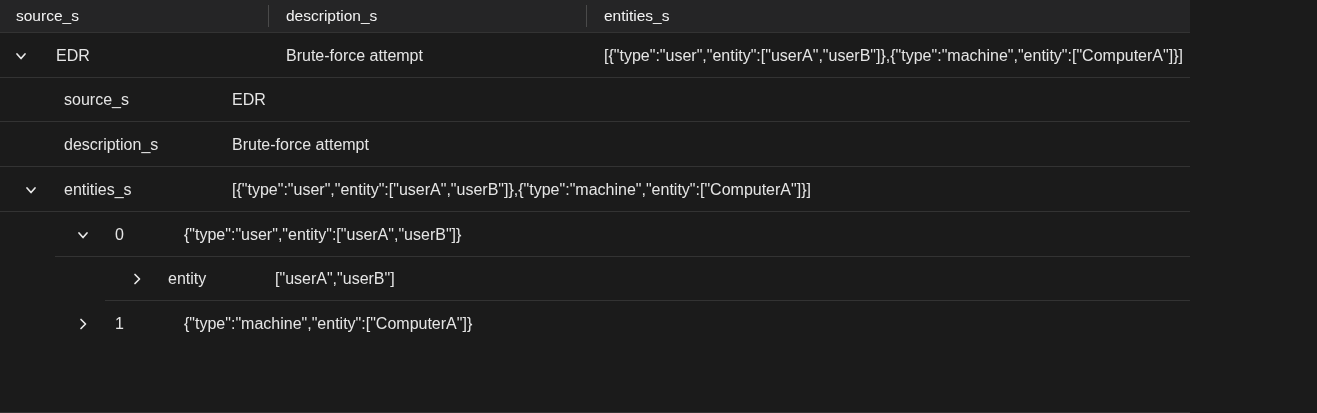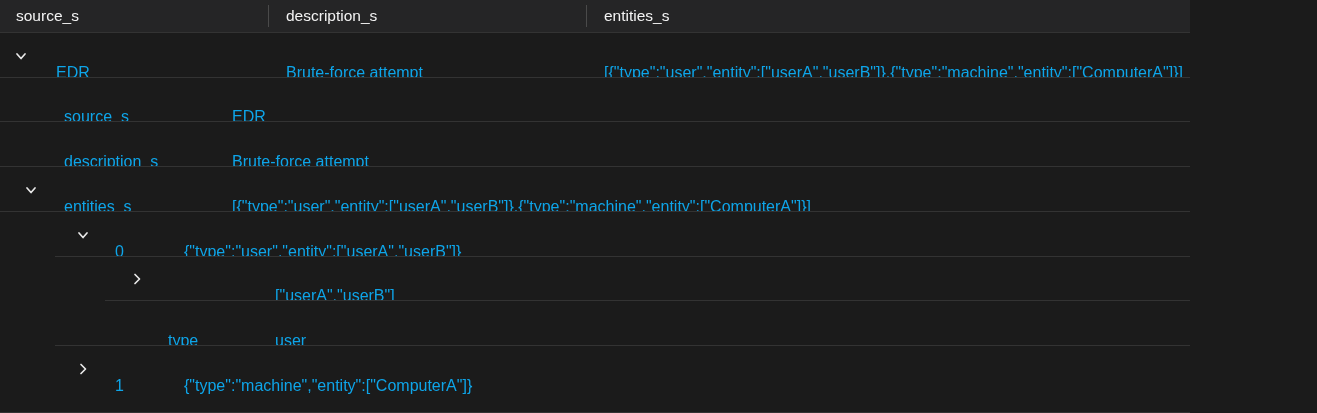--- a/index.html
+++ b/index.html
@@ -91,25 +91,25 @@
     display: flex;
     align-items: center;
     justify-content: center;
     cursor: pointer;
   }
   .twisty svg { display: block; }
   .twisty .chev { stroke: #e8e8e8; stroke-width: 1.7; fill: none; stroke-linecap: round; stroke-linejoin: round; }
 
   .cell {
     position: absolute;
-    top: 17px;
+    top: 0;
     height: 100%;
     display: flex;
     align-items: center;
-    color: #0ea5e9;
+    color: #e5e5e5;
     font-size: 16px;
     white-space: nowrap;
     overflow: hidden;
     text-overflow: clip;
   }
 
   
   .cell.rec-c0 { left: 56px;  width: 212px; }
   .cell.rec-c1 { left: 286px; width: 300px; }
   .cell.rec-c2 { left: 604px; width: 700px; }
@@ -200,29 +200,25 @@
       <div class="cell v3">{"type":"user","entity":["userA","userB"]}</div>
       <div class="sep"></div>
     </div>
 
     <div class="row d4">
       <div class="twisty t4">
         <svg width="14" height="14" viewBox="0 0 14 14" aria-hidden="true">
           <polyline class="chev" points="5,2.5 9.5,7 5,11.5"></polyline>
         </svg>
       </div>
+      <div class="cell k4">entity</div>
       <div class="cell v4">["userA","userB"]</div>
       <div class="sep"></div>
     </div>
 
-    <div class="row d3 row-tall">
-      <div class="cell k4">type</div>
-      <div class="cell v4">user</div>
-      <div class="sep"></div>
-    </div>
 
     <div class="row d3 row-tall">
       <div class="twisty t3">
         <svg width="14" height="14" viewBox="0 0 14 14" aria-hidden="true">
           <polyline class="chev" points="5,2.5 9.5,7 5,11.5"></polyline>
         </svg>
       </div>
       <div class="cell k3">1</div>
       <div class="cell v3">{"type":"machine","entity":["ComputerA"]}</div>
     </div>

